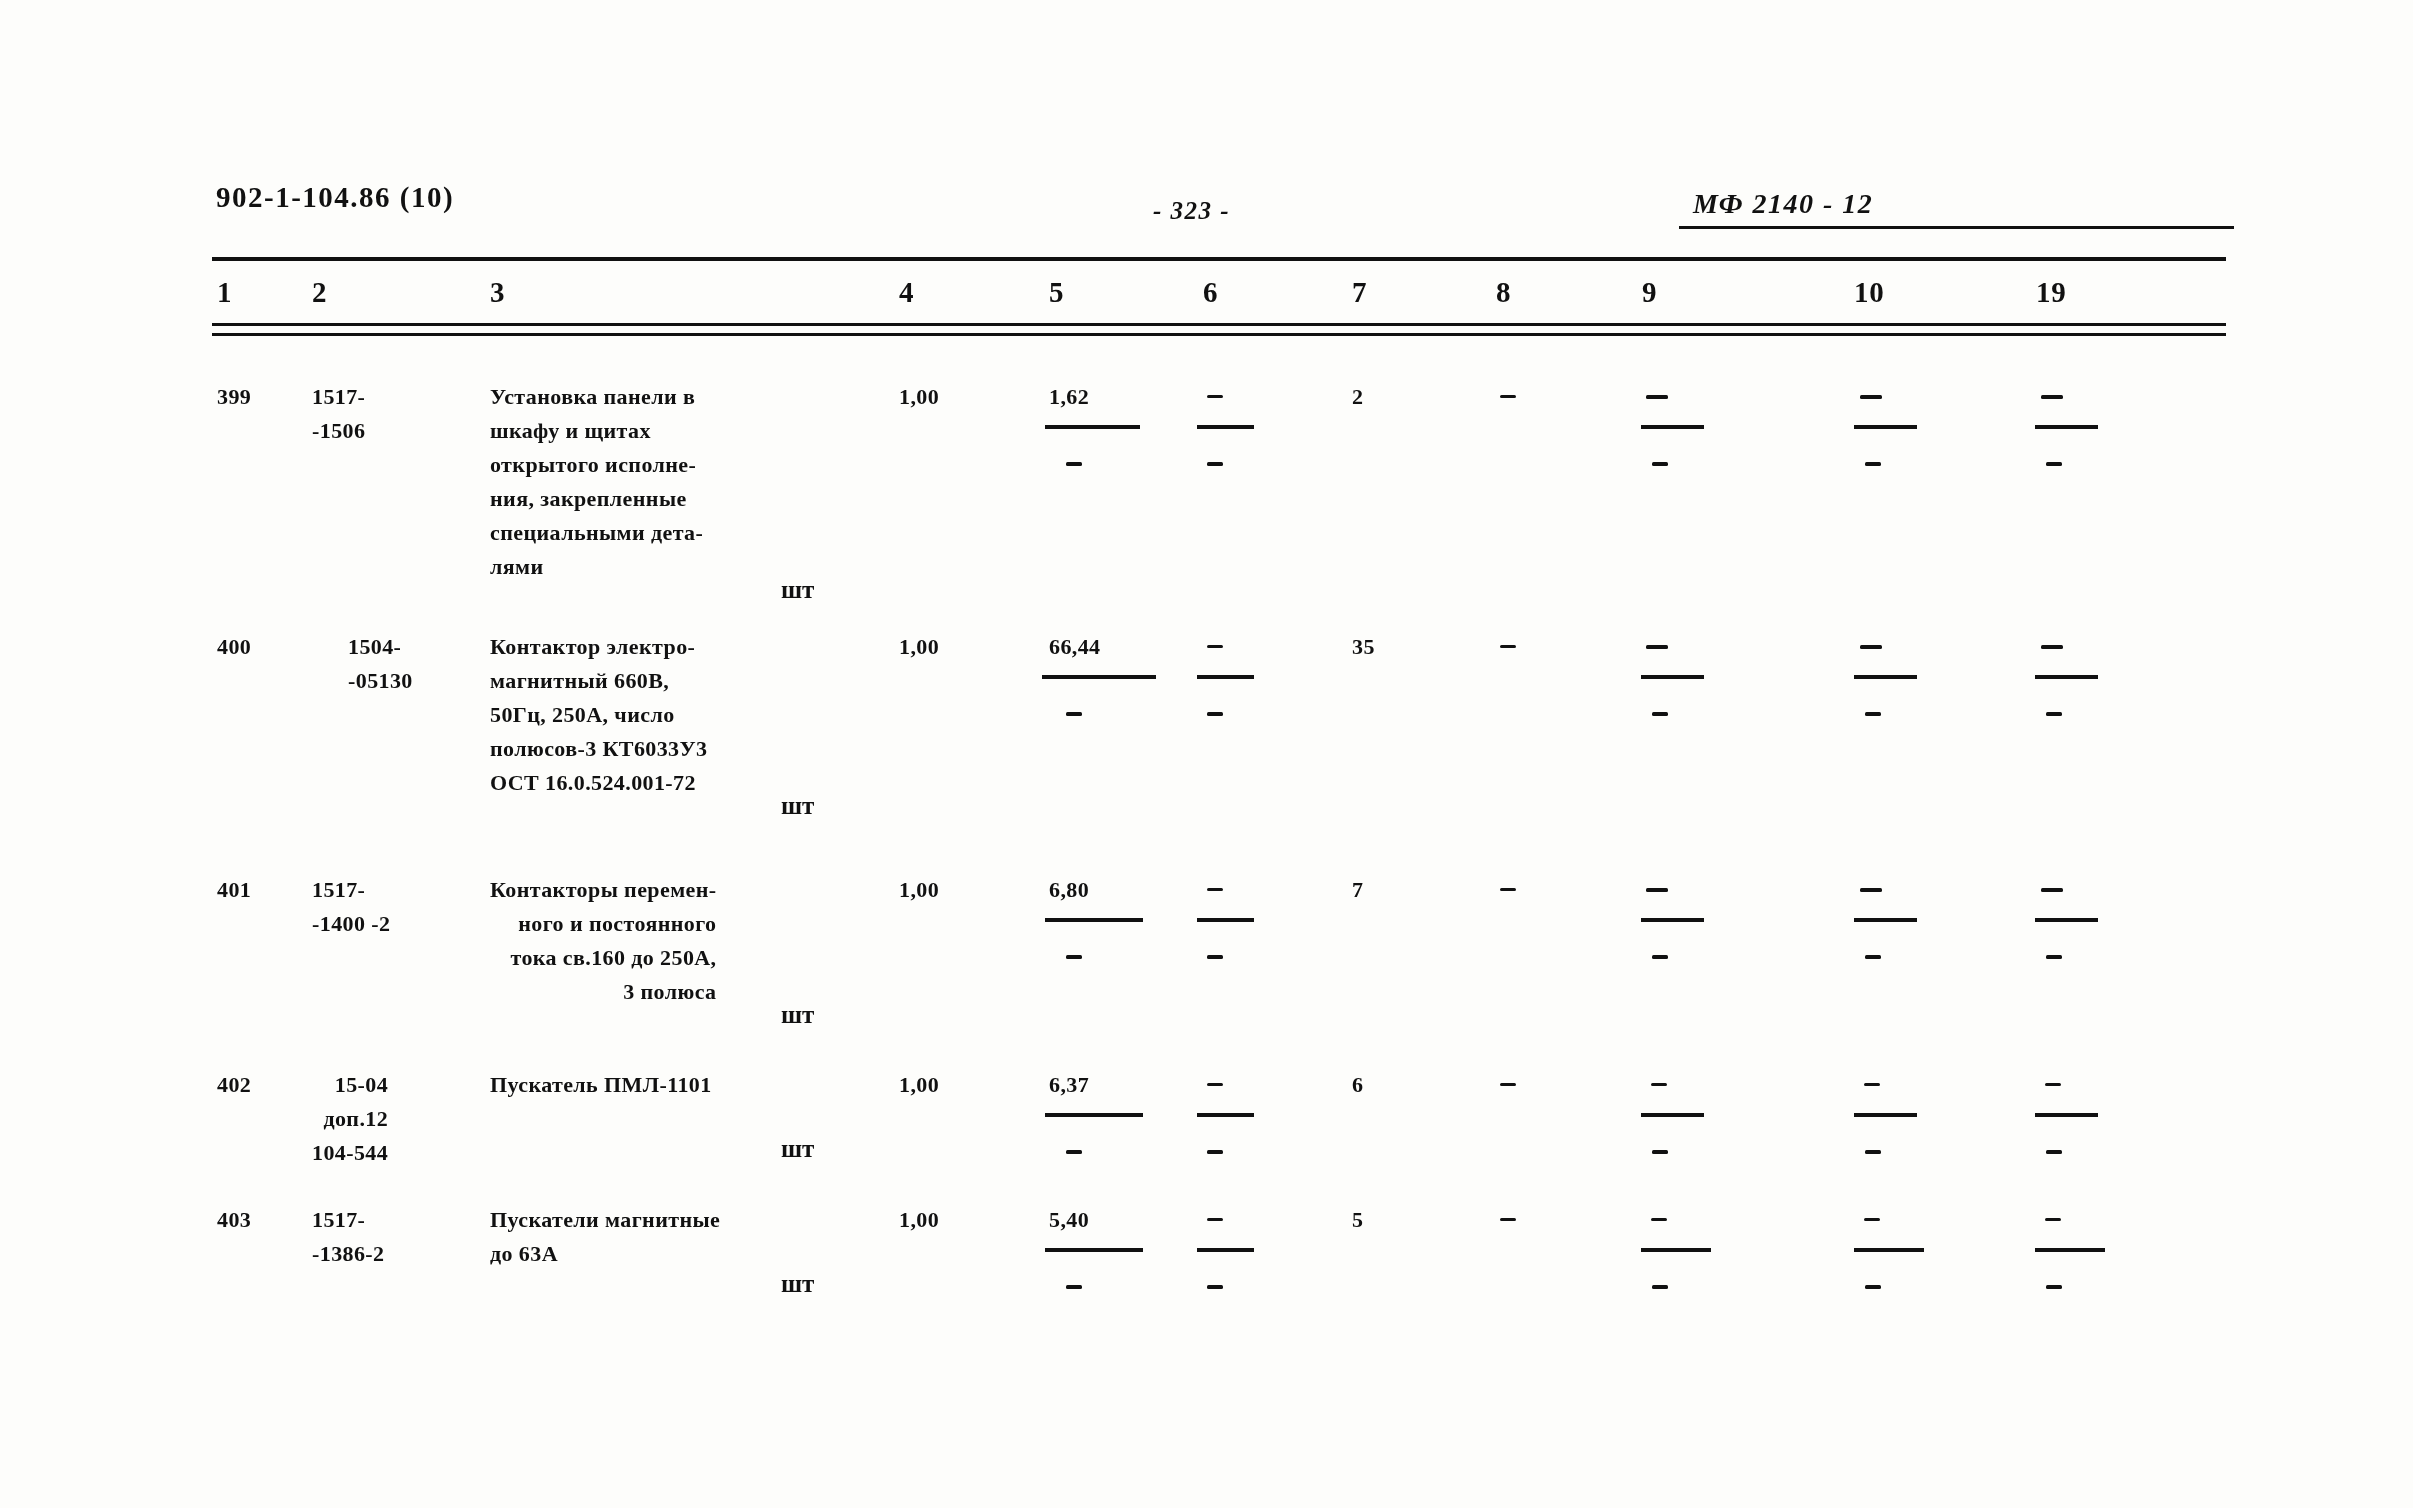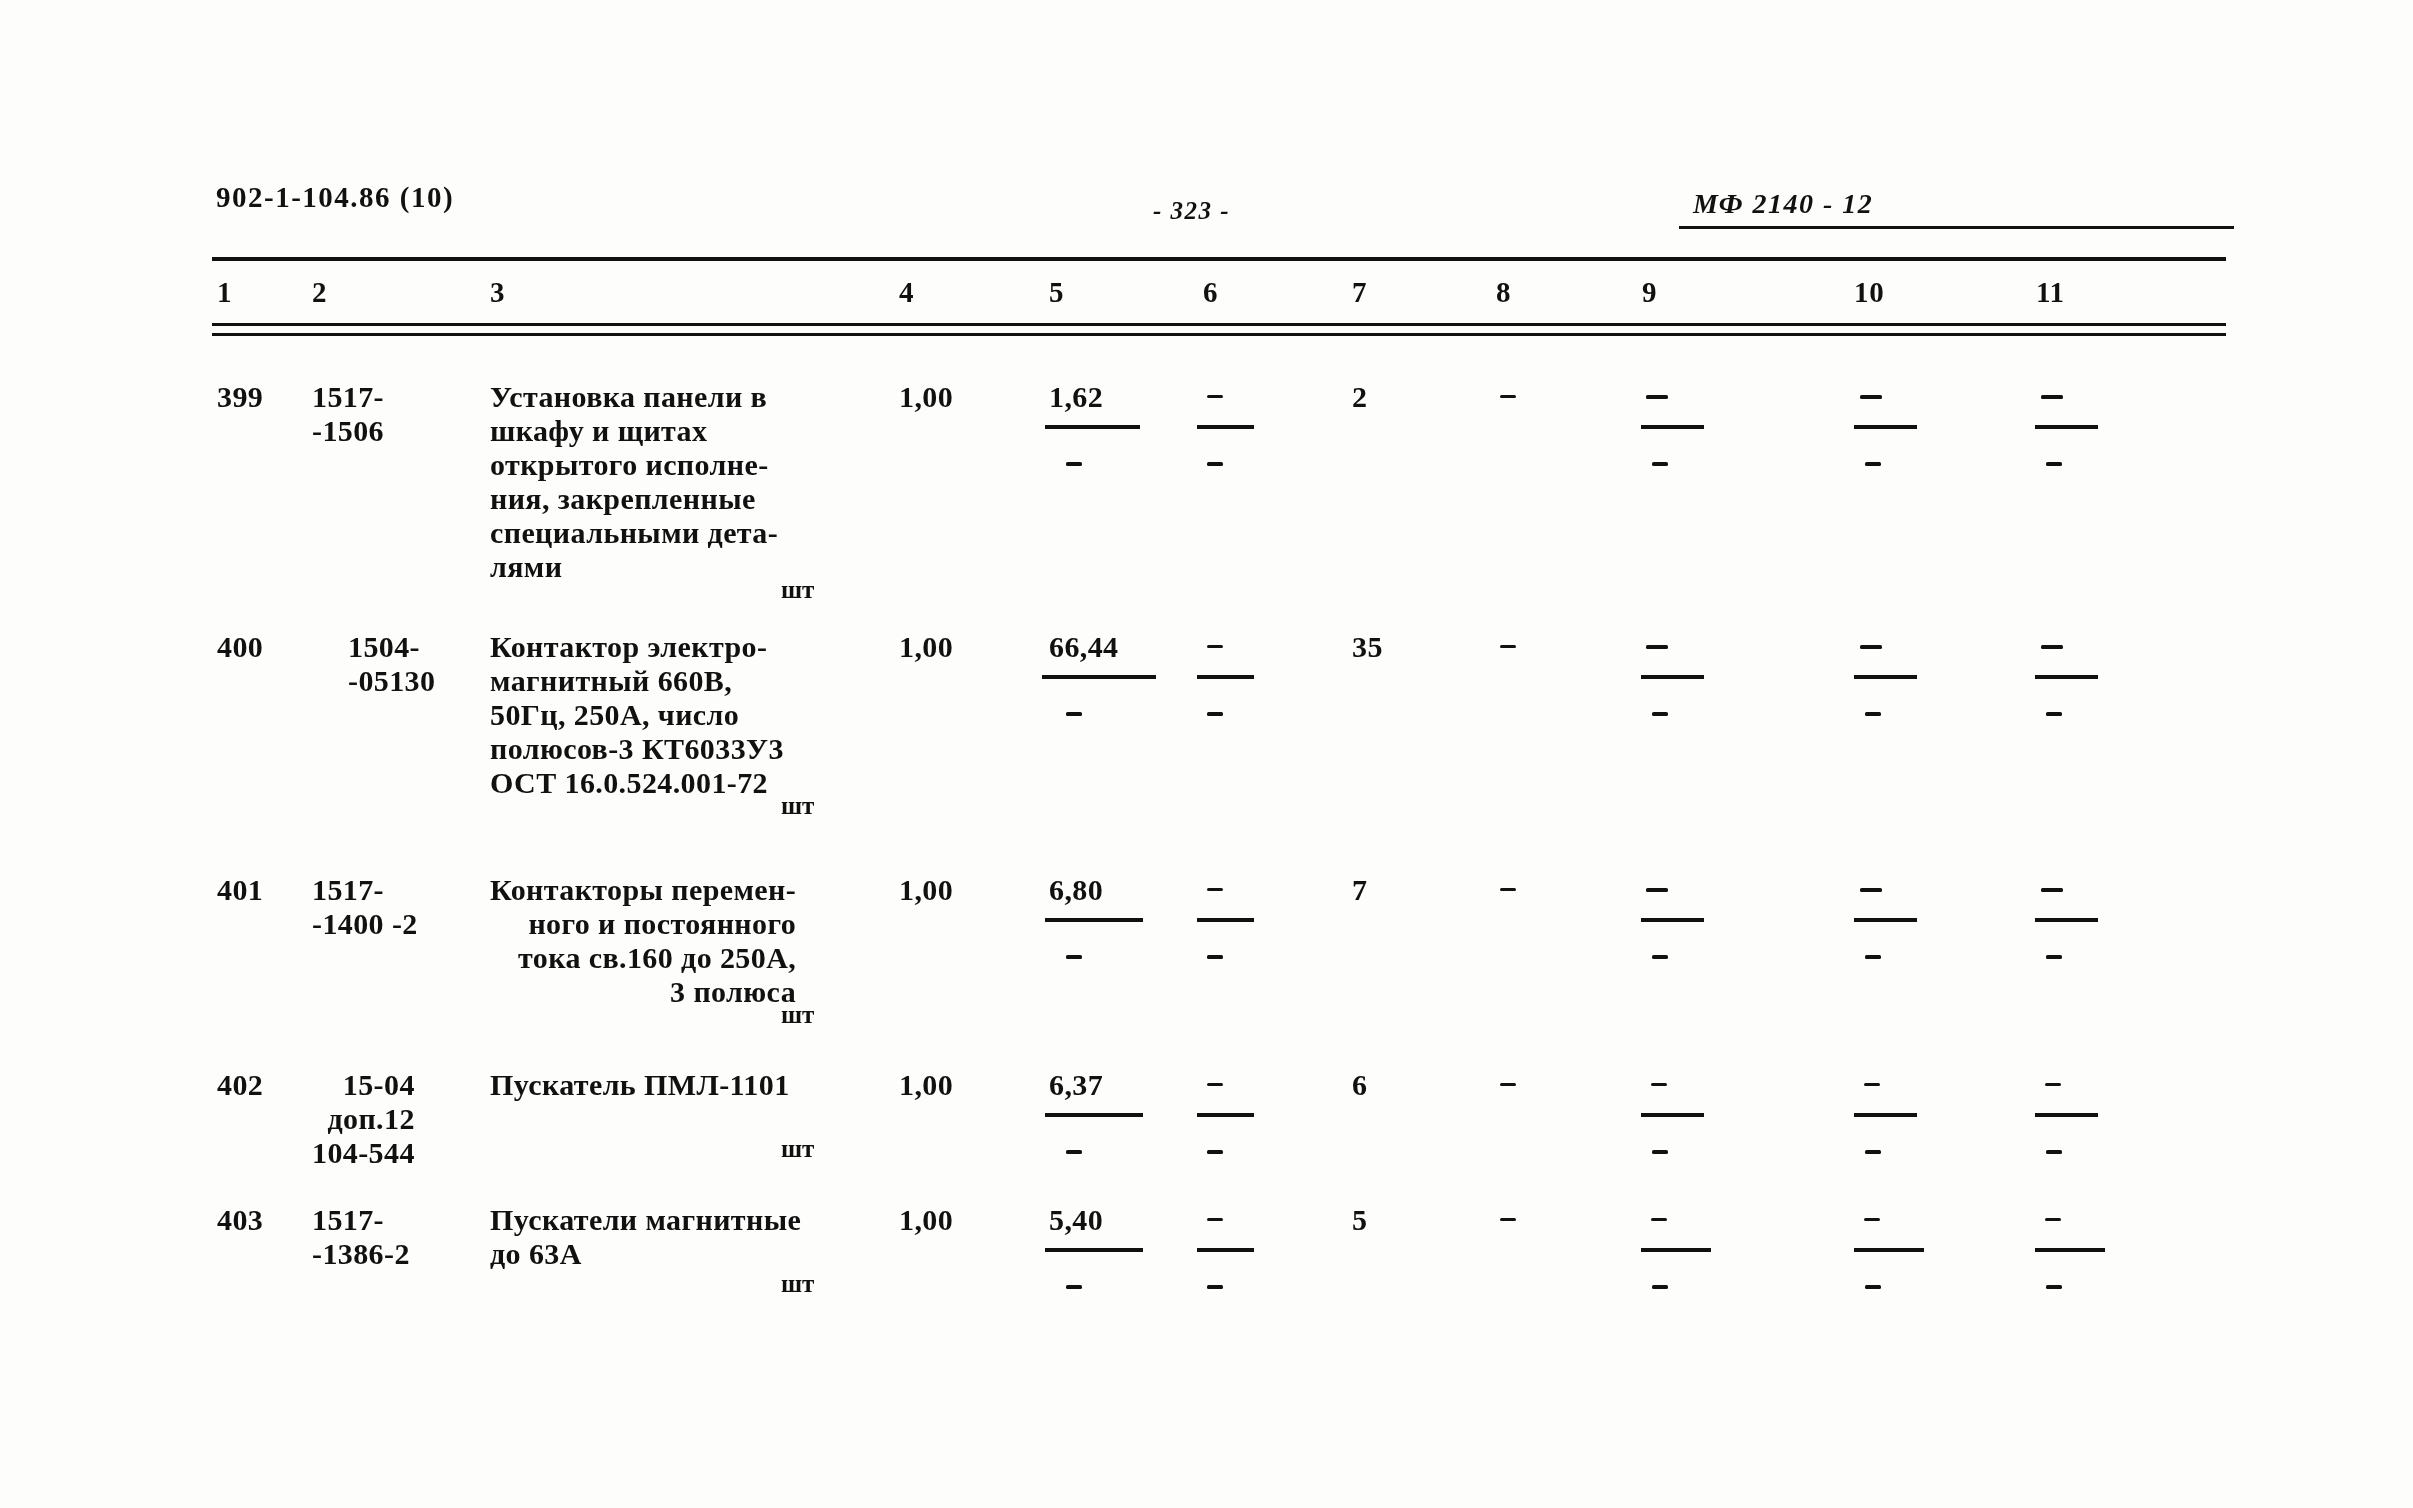--- a/index.html
+++ b/index.html
@@ -91,21 +91,21 @@
   }
 
   
   .row {
     position: absolute;
     left: 0;
     width: 100%;
   }
   .cell {
     position: absolute;
-    font-size: 30px;
+    font-size: 22px;
     line-height: 34px;
     font-family: "Liberation Serif", serif;
     font-weight: 600;
     white-space: pre;
     letter-spacing: 0.4px;
   }
   .c1 { left: 217px; }
   .c2 { left: 312px; }
   .c3 { left: 490px; }
   .c4 { left: 899px; }
@@ -159,21 +159,21 @@
   <div class="colhdr c1">1</div>
   <div class="colhdr c2">2</div>
   <div class="colhdr c3">3</div>
   <div class="colhdr c4">4</div>
   <div class="colhdr c5">5</div>
   <div class="colhdr c6">6</div>
   <div class="colhdr c7">7</div>
   <div class="colhdr c8">8</div>
   <div class="colhdr c9">9</div>
   <div class="colhdr c10">10</div>
-  <div class="colhdr c11">11</div>
+  <div class="colhdr c11">19</div>
 
   <div class="row" style="top:380px;">
     <div class="cell c1" style="top:0;">399</div>
     <div class="cell c2" style="top:0;">1517-
 -1506</div>
     <div class="cell c3" style="top:0;">Установка панели в
 шкафу и щитах
 открытого исполне-
 ния, закрепленные
 специальными дета-

